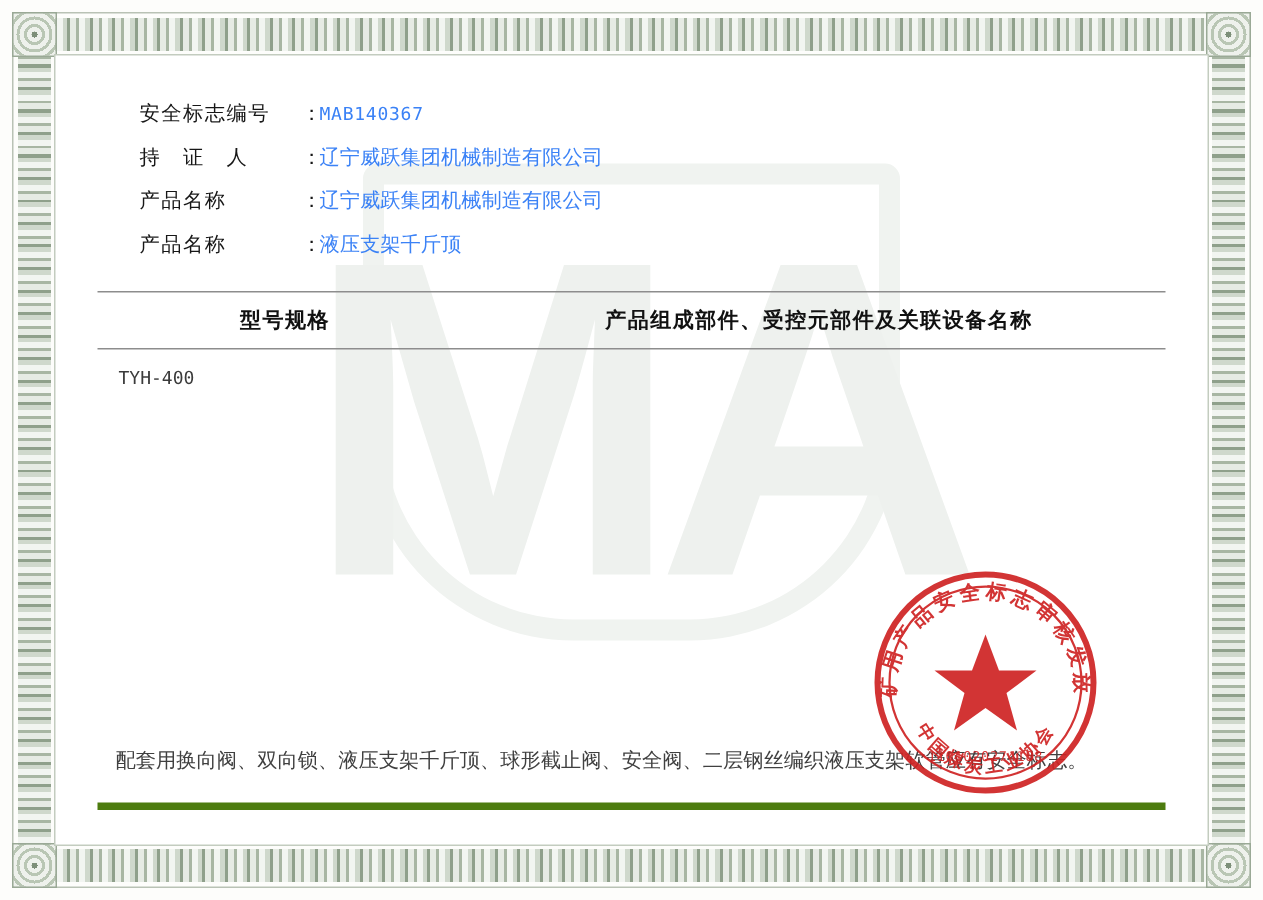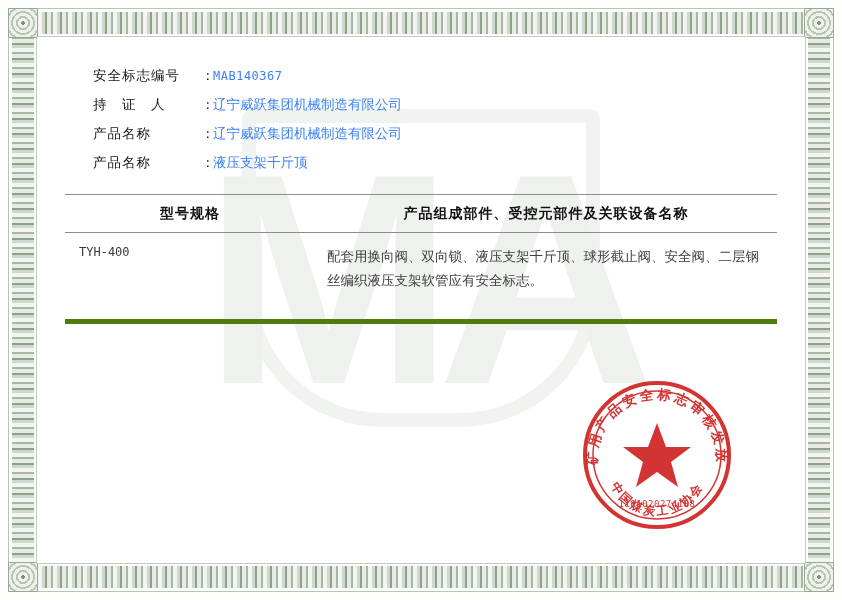--- a/index.html
+++ b/index.html
@@ -212,20 +212,21 @@
   }
   .col-desc {
     flex: 1;
     text-align: center;
     letter-spacing: 1px;
   }
   .table-body {
     display: flex;
     padding: 12px 0 16px 0;
     min-height: 58px;
+    flex-direction: column;
   }
   .cell-model {
     width: 250px;
     flex: 0 0 250px;
     padding-left: 14px;
     box-sizing: border-box;
     font-size: 12px;
     color: #3b3b3b;
     font-family: "DejaVu Sans Mono", "Liberation Mono", monospace;
   }

